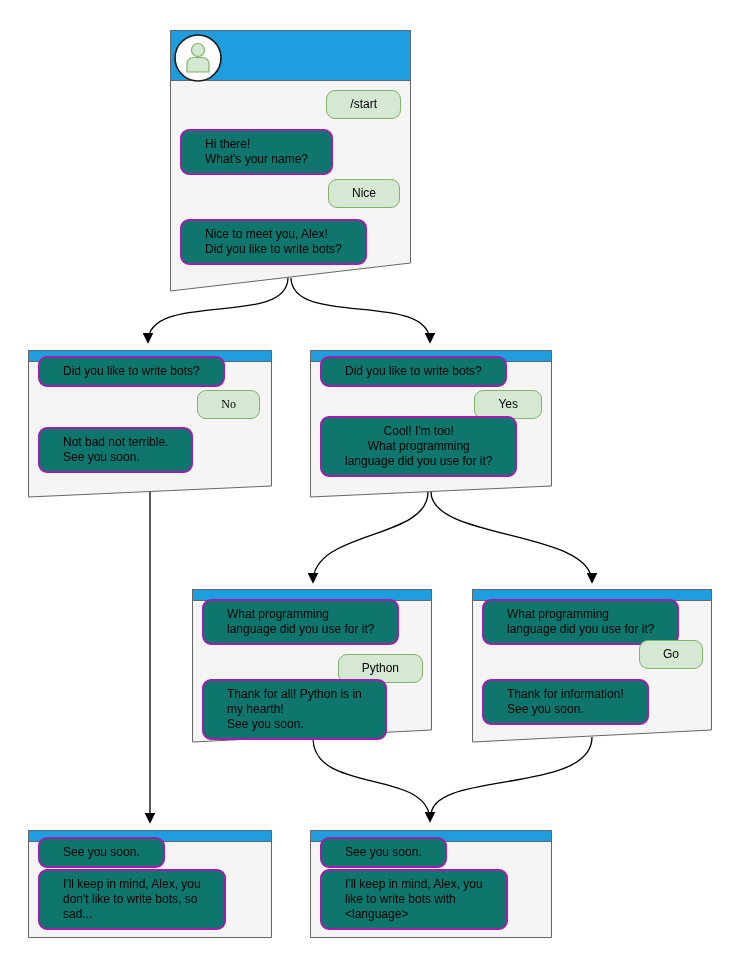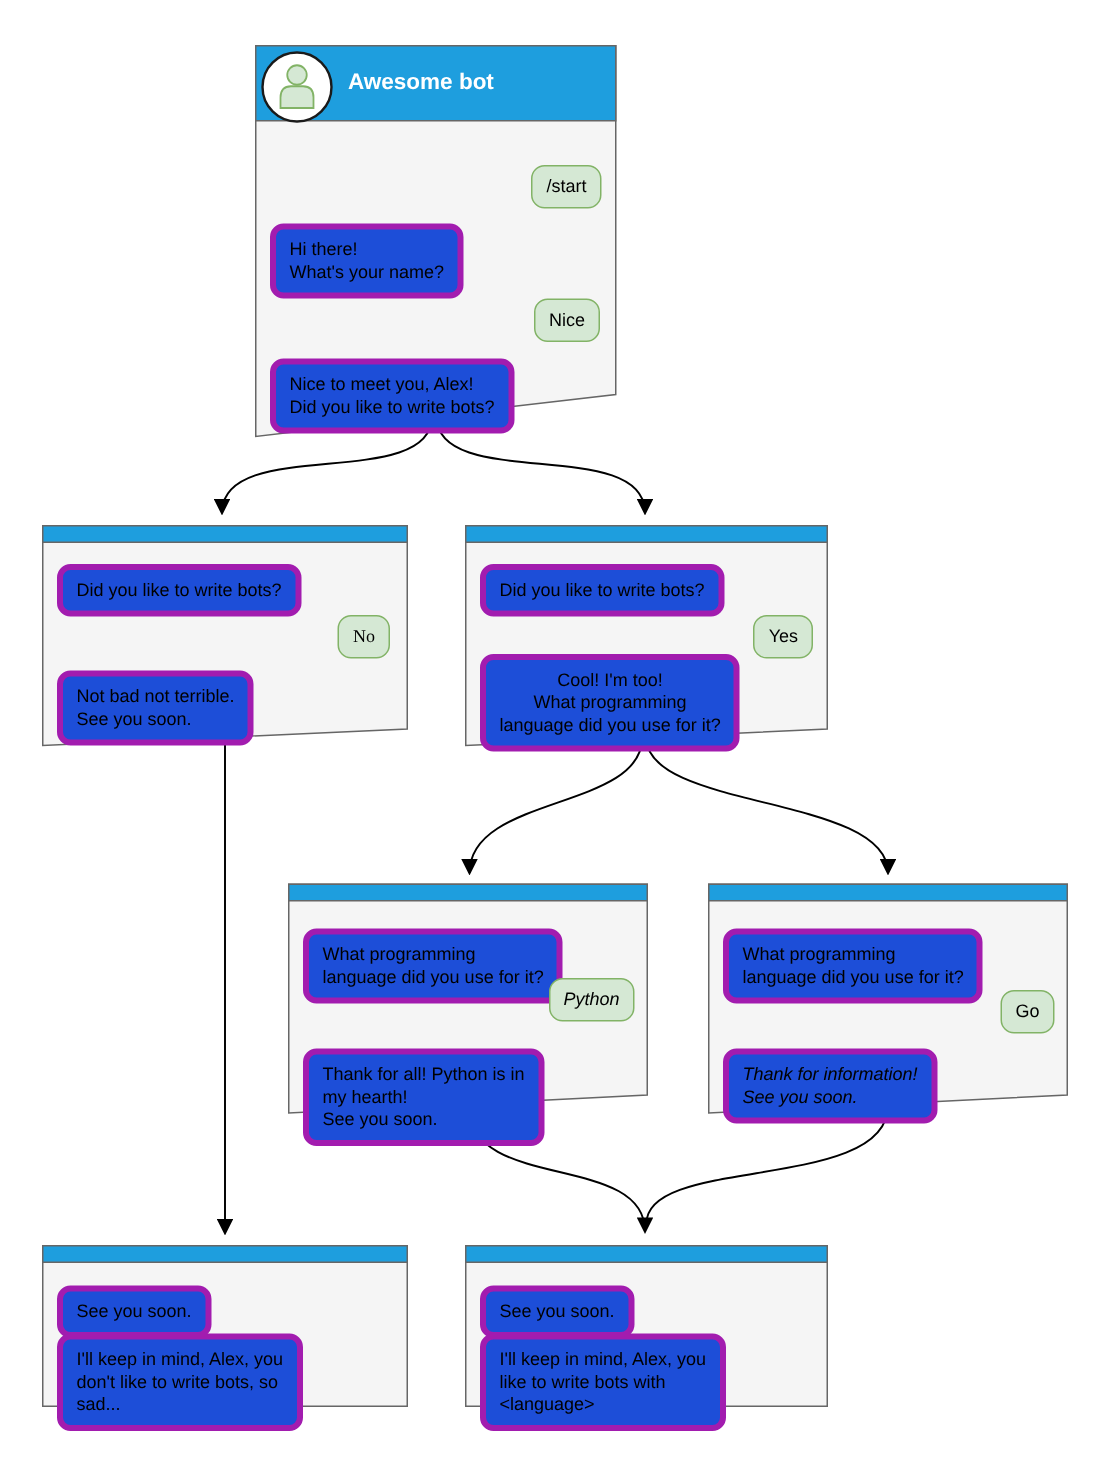--- a/index.html
+++ b/index.html
@@ -18,26 +18,25 @@
     display:flex;align-items:center;
   }
   .titlebar .avatar{position:absolute;left:4px;top:3px;overflow:visible;}
   .titlebar .title{
     position:absolute;left:62px;top:0;height:50px;line-height:50px;
     color:#ffffff;font-size:15px;font-weight:bold;white-space:nowrap;
   }
   .msg{
     position:absolute;
     font-size:12px;line-height:15px;color:#000000;
-    padding:6px 9px;border-radius:9px;
+    padding:6px 23px;border-radius:9px;
     white-space:pre-line;
     box-sizing:border-box;
-    margin-top:20px;
   }
-  .msg.bot{background:#1d4ed8;border:4px solid #a21caf;}
+  .msg.bot{background:#0f766e;border:2px solid #a21caf;}
   .msg.user{background:#d5e8d4;border:1px solid #82b366;}
 </style>
 </head>
 <body>
 
 <div class="canvas">
 
   <svg id="connectors" width="743" height="971">
     <defs>
       <marker id="arr" viewBox="0 0 10 10" refX="8.5" refY="5" markerUnits="userSpaceOnUse" markerWidth="11" markerHeight="11" orient="auto">
@@ -59,21 +58,20 @@
     <svg class="frame" width="241" height="262">
       <polygon points="0.5,0.5 240.5,0.5 240.5,233 0.5,261" fill="#f5f5f5" stroke="#666666"></polygon>
       <rect x="0.5" y="0.5" width="240" height="50" fill="#1e9ede" stroke="#666666"></rect>
     </svg>
     <div class="titlebar">
       <svg class="avatar" width="48" height="50">
         <circle cx="24" cy="25" r="23" fill="#ffffff" stroke="#1a1a1a" stroke-width="1.6"></circle>
         <circle cx="24" cy="17" r="6.5" fill="#d5e8d4" stroke="#82b366" stroke-width="1.2"></circle>
         <path d="M13,39 v-7 q0,-7.5 7,-7.5 h8 q7,0 7,7.5 v7 z" fill="#d5e8d4" stroke="#82b366" stroke-width="1.2"></path>
       </svg>
-      <span class="title">Awesome bot</span>
     </div>
     <div class="msg user" style="top:60px;right:10px;">/start</div>
     <div class="msg bot" style="top:99px;left:10px;">Hi there!
 What's your name?</div>
     <div class="msg user" style="top:149px;right:11px;">Nice</div>
     <div class="msg bot" style="top:189px;left:10px;">Nice to meet you, Alex!
 Did you like to write bots?</div>
   </div>
 
   <div class="window" style="left:28px;top:350px;width:244px;height:148px;">
@@ -99,35 +97,35 @@
 language did you use for it?</div>
   </div>
 
   <div class="window" style="left:192px;top:589px;width:240px;height:154px;">
     <svg class="frame" width="240" height="154">
       <polygon points="0.5,0.5 239.5,0.5 239.5,141 0.5,153" fill="#f5f5f5" stroke="#666666"></polygon>
       <rect x="0.5" y="0.5" width="239" height="11" fill="#1e9ede" stroke="#666666"></rect>
     </svg>
     <div class="msg bot" style="top:10px;left:10px;">What programming
 language did you use for it?</div>
-    <div class="msg user" style="top:43px;right:9px;font-style:italic;">Python</div>
+    <div class="msg user" style="top:65px;right:9px;">Python</div>
     <div class="msg bot" style="top:90px;left:10px;">Thank for all! Python is in
 my hearth!
 See you soon.</div>
   </div>
 
   <div class="window" style="left:472px;top:589px;width:240px;height:154px;">
     <svg class="frame" width="240" height="154">
       <polygon points="0.5,0.5 239.5,0.5 239.5,141 0.5,153" fill="#f5f5f5" stroke="#666666"></polygon>
       <rect x="0.5" y="0.5" width="239" height="11" fill="#1e9ede" stroke="#666666"></rect>
     </svg>
     <div class="msg bot" style="top:10px;left:10px;">What programming
 language did you use for it?</div>
     <div class="msg user" style="top:51px;right:9px;text-align:right;">Go</div>
-    <div class="msg bot" style="top:90px;left:10px;font-style:italic;">Thank for information!
+    <div class="msg bot" style="top:90px;left:10px;">Thank for information!
 See you soon.</div>
   </div>
 
   <div class="window" style="left:28px;top:830px;width:244px;height:108px;">
     <svg class="frame" width="244" height="108">
       <polygon points="0.5,0.5 243.5,0.5 243.5,107.5 0.5,107.5" fill="#f5f5f5" stroke="#666666"></polygon>
       <rect x="0.5" y="0.5" width="243" height="11" fill="#1e9ede" stroke="#666666"></rect>
     </svg>
     <div class="msg bot" style="top:7px;left:10px;">See you soon.</div>
     <div class="msg bot" style="top:39px;left:10px;">I'll keep in mind, Alex, you

